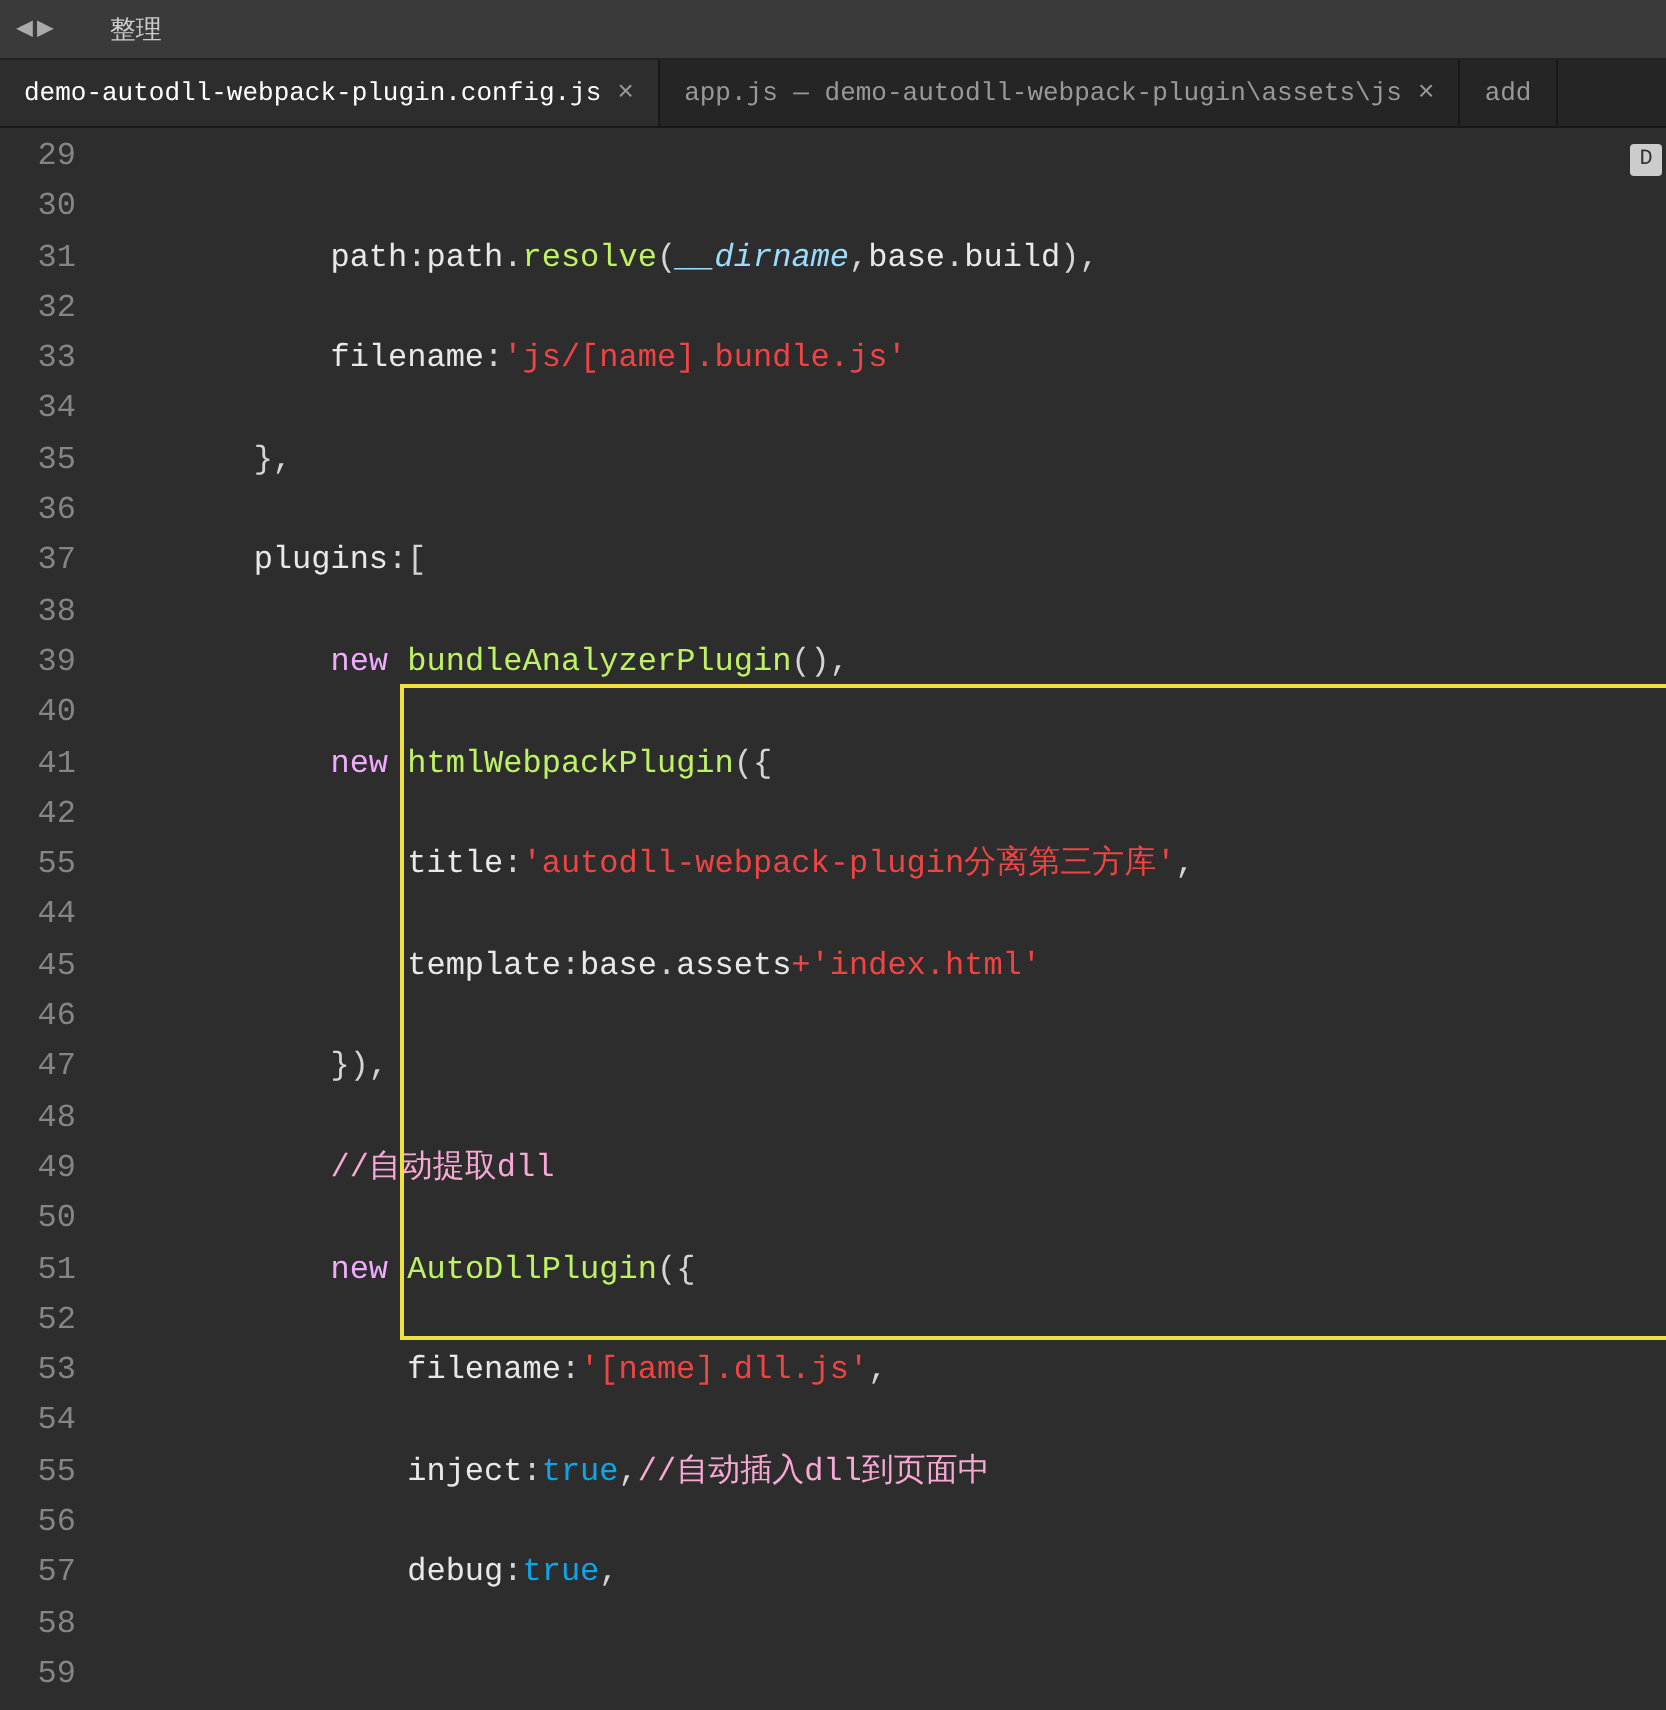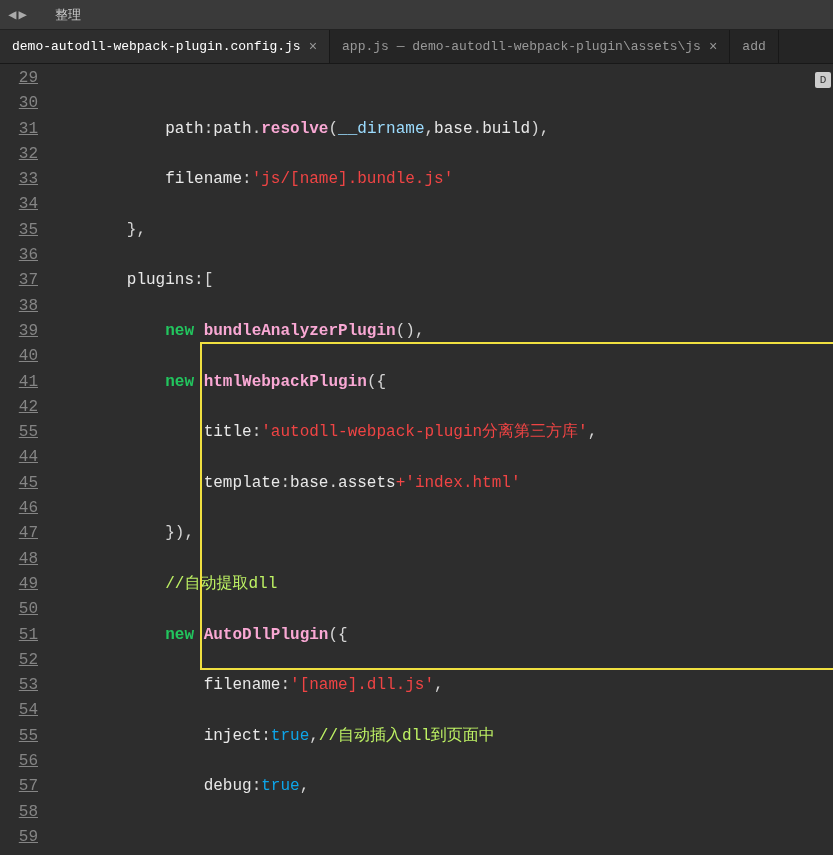--- a/index.html
+++ b/index.html
@@ -9,32 +9,32 @@
   .nav-arrows { display: flex; padding: 0 8px; gap: 2px; }
   .nav-arrow { color: #aaa; font-size: 14px; cursor: pointer; }
   .titlebar-text { color: #ccc; font-size: 13px; margin-left: 20px; }
   
   .tabbar { background: #252525; height: 34px; display: flex; align-items: stretch; border-bottom: 1px solid #181818; }
   .tab { display: flex; align-items: center; padding: 0 12px; color: #999; font-size: 13px; border-right: 1px solid #181818; cursor: pointer; gap: 8px; white-space: nowrap; }
   .tab.active { background: #2d2d2d; color: #fff; }
   .tab-close { color: #999; font-size: 14px; }
   
   .editor { display: flex; height: calc(100% - 64px); position: relative; }
-  .gutter { background: #2d2d2d; width: 50px; text-align: right; padding-right: 12px; color: #858585; font-size: 16px; line-height: 25.3px; padding-top: 2px; user-select: none; text-decoration: underline; }
+  .gutter { background: #2d2d2d; width: 50px; text-align: right; padding-right: 12px; color: #858585; font-size: 16px; line-height: 25.3px; padding-top: 2px; user-select: none; }
   .gutter .ln { height: 25.3px; }
   
   .code { flex: 1; color: #d4d4d4; line-height: 25.3px; font-size: 16px; padding-top: 2px; white-space: pre; position: relative; overflow: hidden; }
   .code-line { height: 25.3px; }
   
   .highlight-box { position: absolute; border: 2px solid #f0e040; left: 150px; top: 278px; width: 680px; height: 328px; pointer-events: none; }
-  .tok-new { color: #22c55e; font-weight: bold; }
-  .tok-fn { color: #f9a8d4; font-weight: bold; }
+  .tok-new { color: #f0abfc; }
+  .tok-fn { color: #bef264; }
   .tok-str { color: #ef4444; }
-  .tok-param { color: #9cdcfe; }
-  .tok-comment { color: #bef264; }
+  .tok-param { color: #9cdcfe; font-style: italic; }
+  .tok-comment { color: #f9a8d4; }
   .tok-prop { color: #e8e8e8; }
   .tok-op { color: #f44747; }
   .tok-ident { color: #e8e8e8; }
   .tok-bool { color: #0ea5e9; }
   
   .minimap-hint { position: absolute; right: 2px; top: 8px; width: 16px; height: 16px; background: #ccc; color: #333; font-size: 11px; display: flex; align-items: center; justify-content: center; border-radius: 2px; }
 </style>
 </head>
 <body>
 

